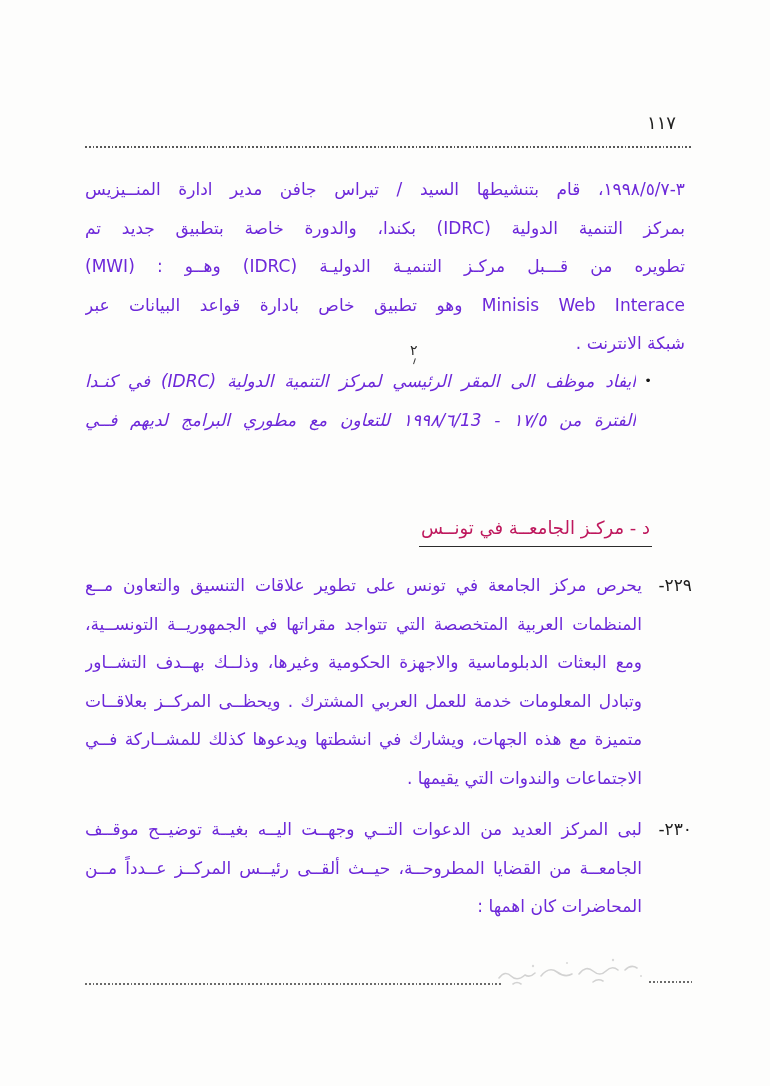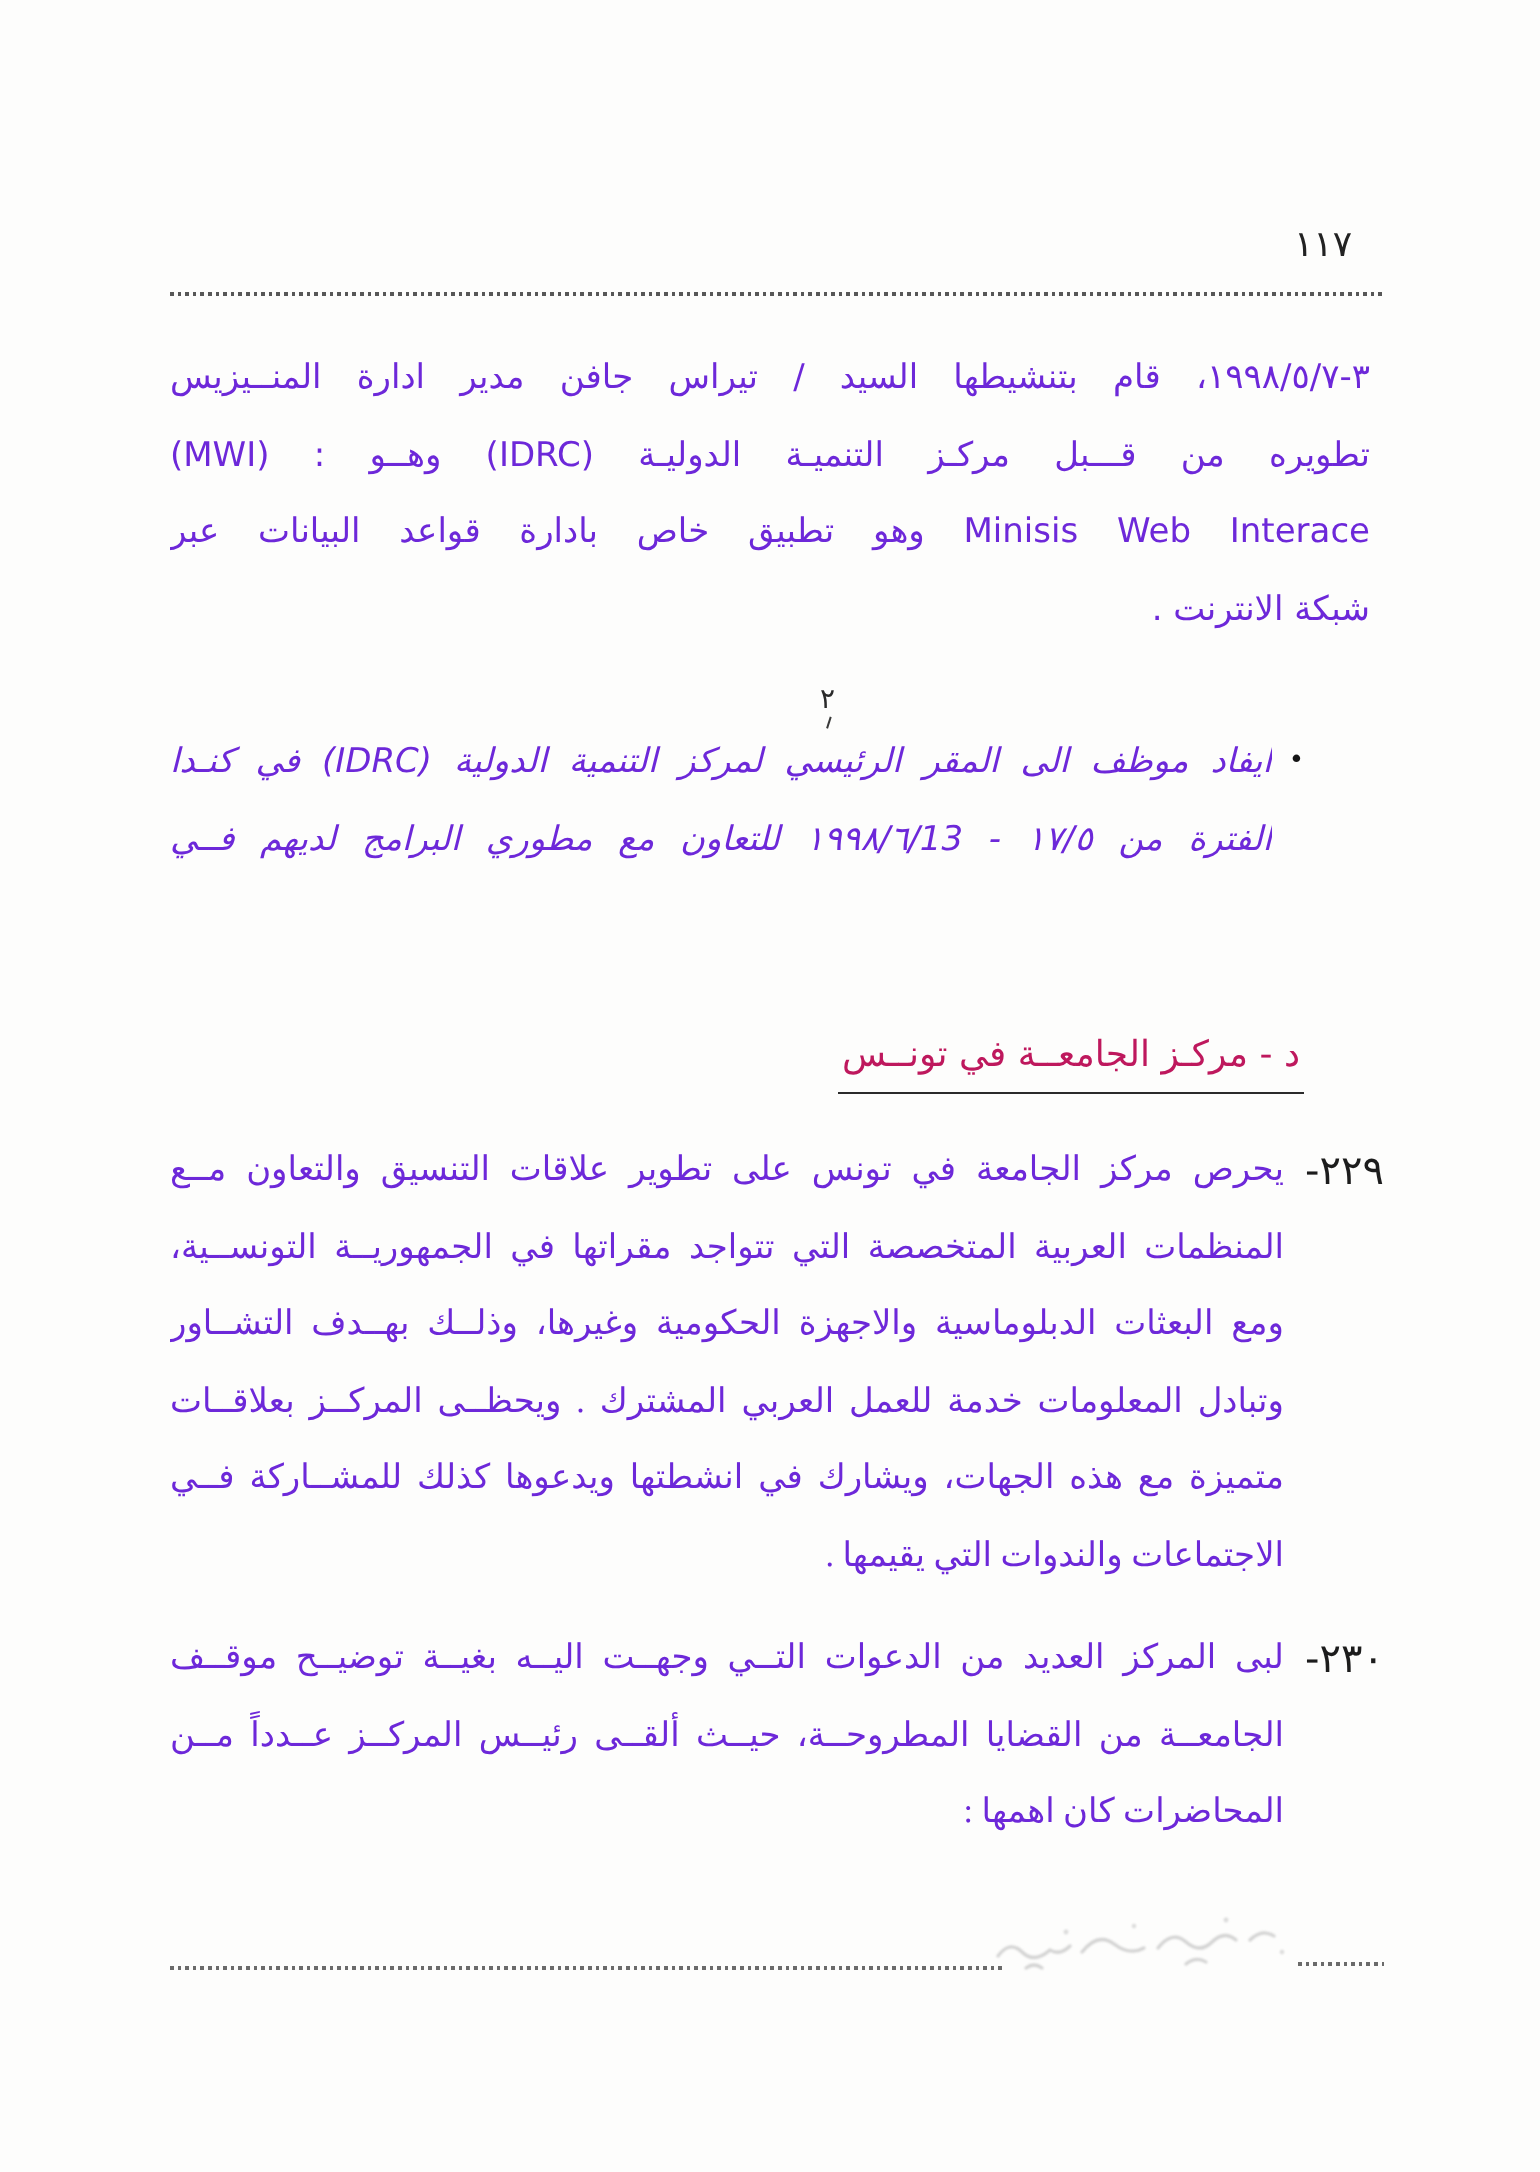--- a/index.html
+++ b/index.html
@@ -47,23 +47,23 @@
     direction:rtl;font-size:18px;color:#be185d;
     padding:0 2px 8px 2px;
     border-bottom:1.6px solid #2b2b2b;
     white-space:nowrap;
   }
   .block-para{left:85px;width:607px;}
   .block-p229{top:566px;}
   .block-p230{top:810px;}
   .para-num{
     width:50px;flex:0 0 50px;height:38.6px;line-height:38.6px;
-    font-size:20px;color:#1c1c1c;direction:rtl;text-align:right;
+    font-size:17px;color:#1c1c1c;direction:rtl;text-align:right;
   }
-  .block-para .line{width:557px;flex:0 0 557px;font-family:Liberation Serif, serif;}
+  .block-para .line{width:557px;flex:0 0 557px;}
   .block-para .line.cont{margin-right:50px;width:557px;text-align:right;}
   .stray-mark{
     top:342px;left:410px;
     font-size:14px;color:#2a2a2a;direction:rtl;
   }
   .stray-mark::after{
     content:"";display:block;width:2px;height:6px;
     border-right:1.4px solid #3a3a3a;transform:rotate(18deg);
     margin:0 auto;
   }
@@ -71,20 +71,21 @@
 </style>
 </head>
 <body>
 
 <div class="abs page-number">١١٧</div>
 
 <div class="abs rule-dotted rule-top"></div>
 
 <div class="abs para block-item3">
   <div class="line">٣-١٩٩٨/٥/٧، قام بتنشيطها السيد / تيراس جافن مدير ادارة المنــيزيس</div>
+  <div class="line">بمركز التنمية الدولية (IDRC) بكندا، والدورة خاصة بتطبيق جديد تم</div>
   <div class="line">تطويره من قـــبل مركـز التنميـة الدوليـة (IDRC) وهــو : (MWI)</div>
   <div class="line">Minisis Web Interace وهو  تطبيق خاص بادارة قواعد البيانات عبر</div>
   <div class="line last">شبكة الانترنت .</div>
 </div>
 
 <div class="abs stray-mark">٢</div>
 
 <div class="abs para block-bullet">
   <div class="row">
     <span class="bullet-marker">•</span>

